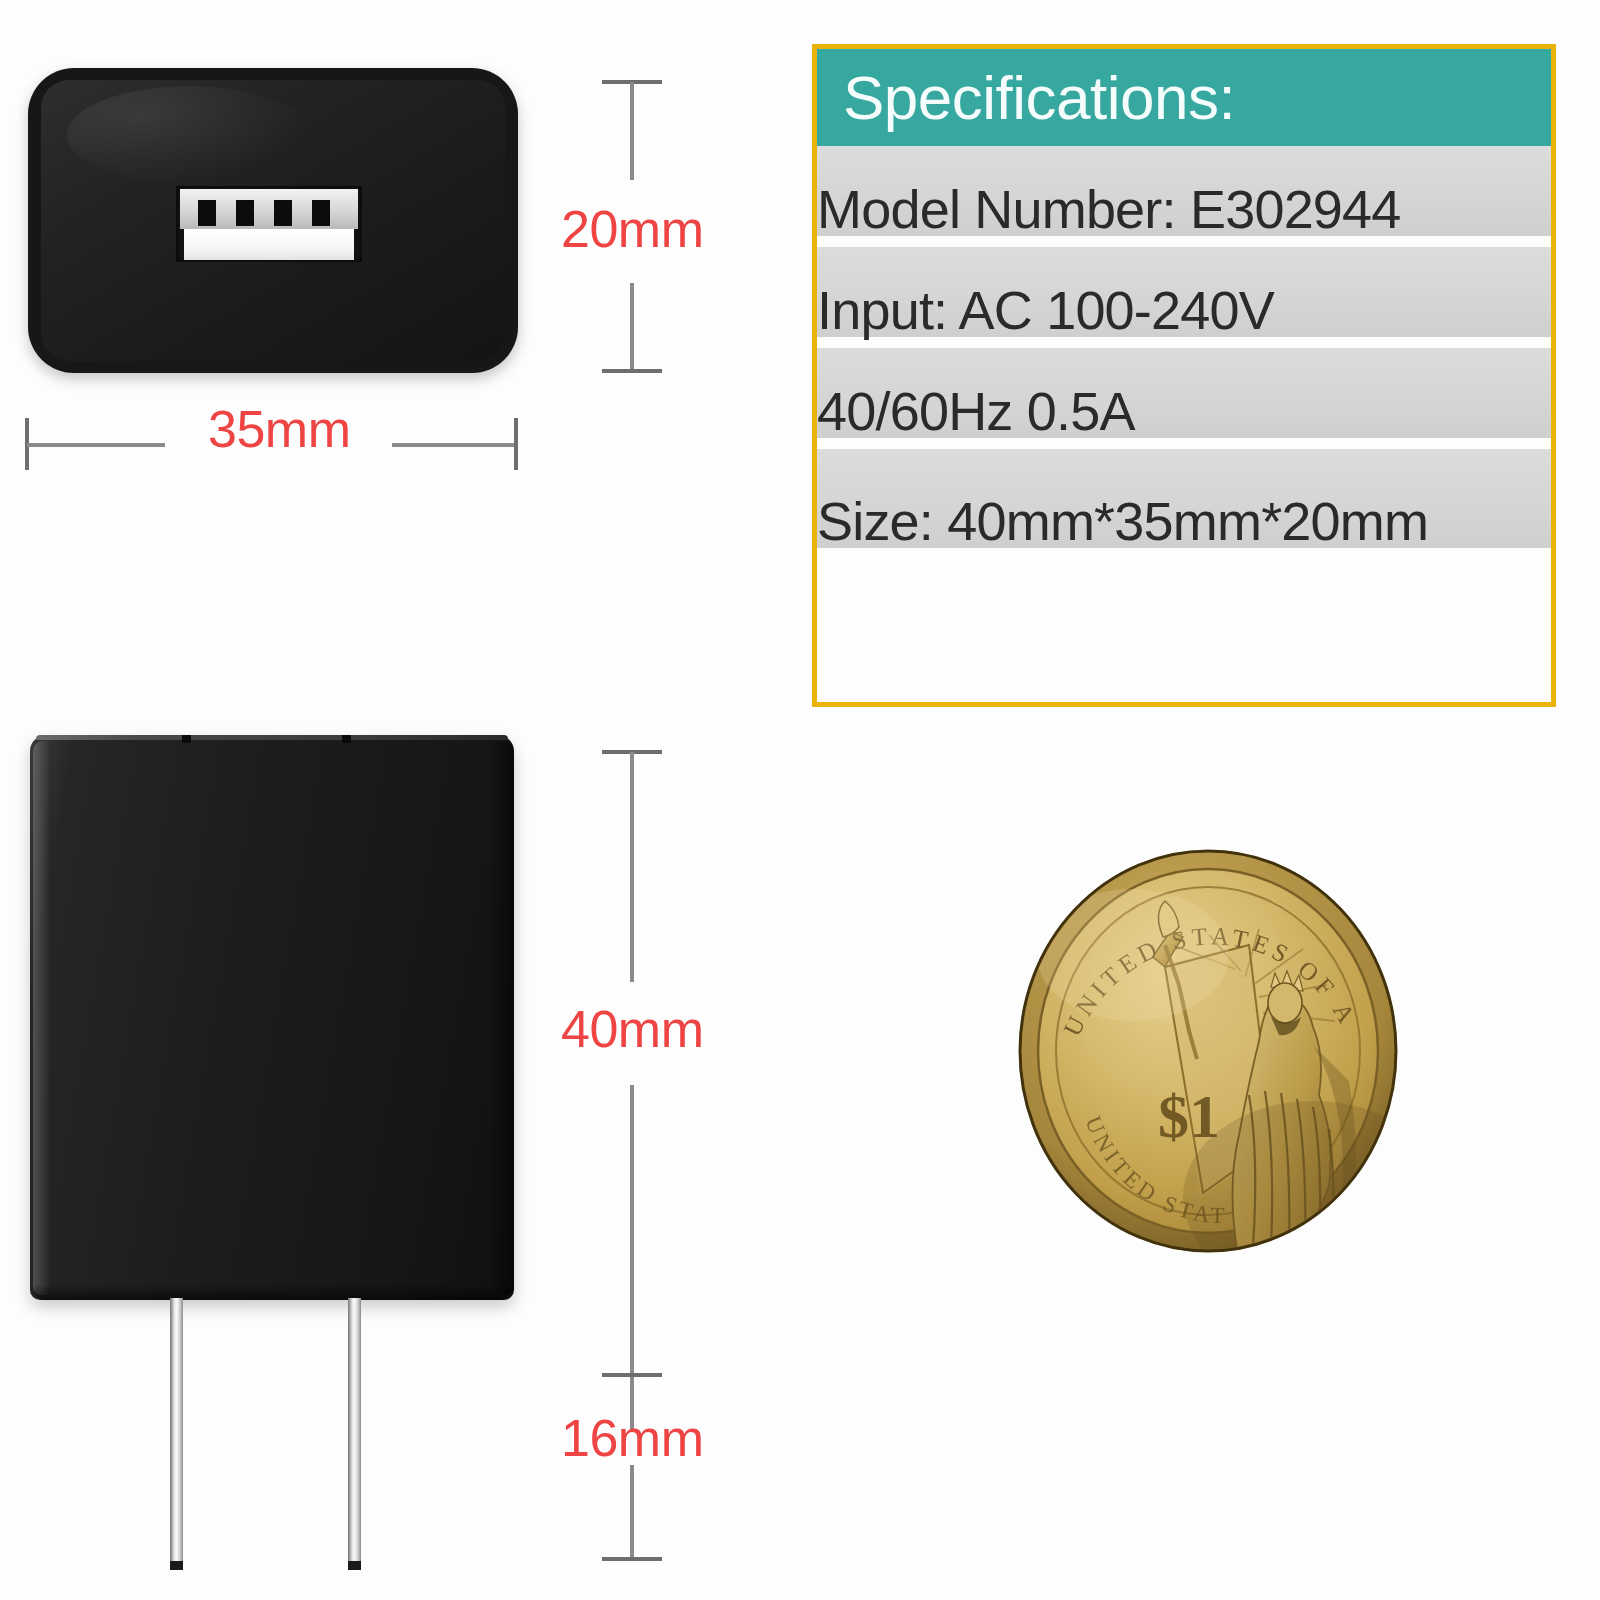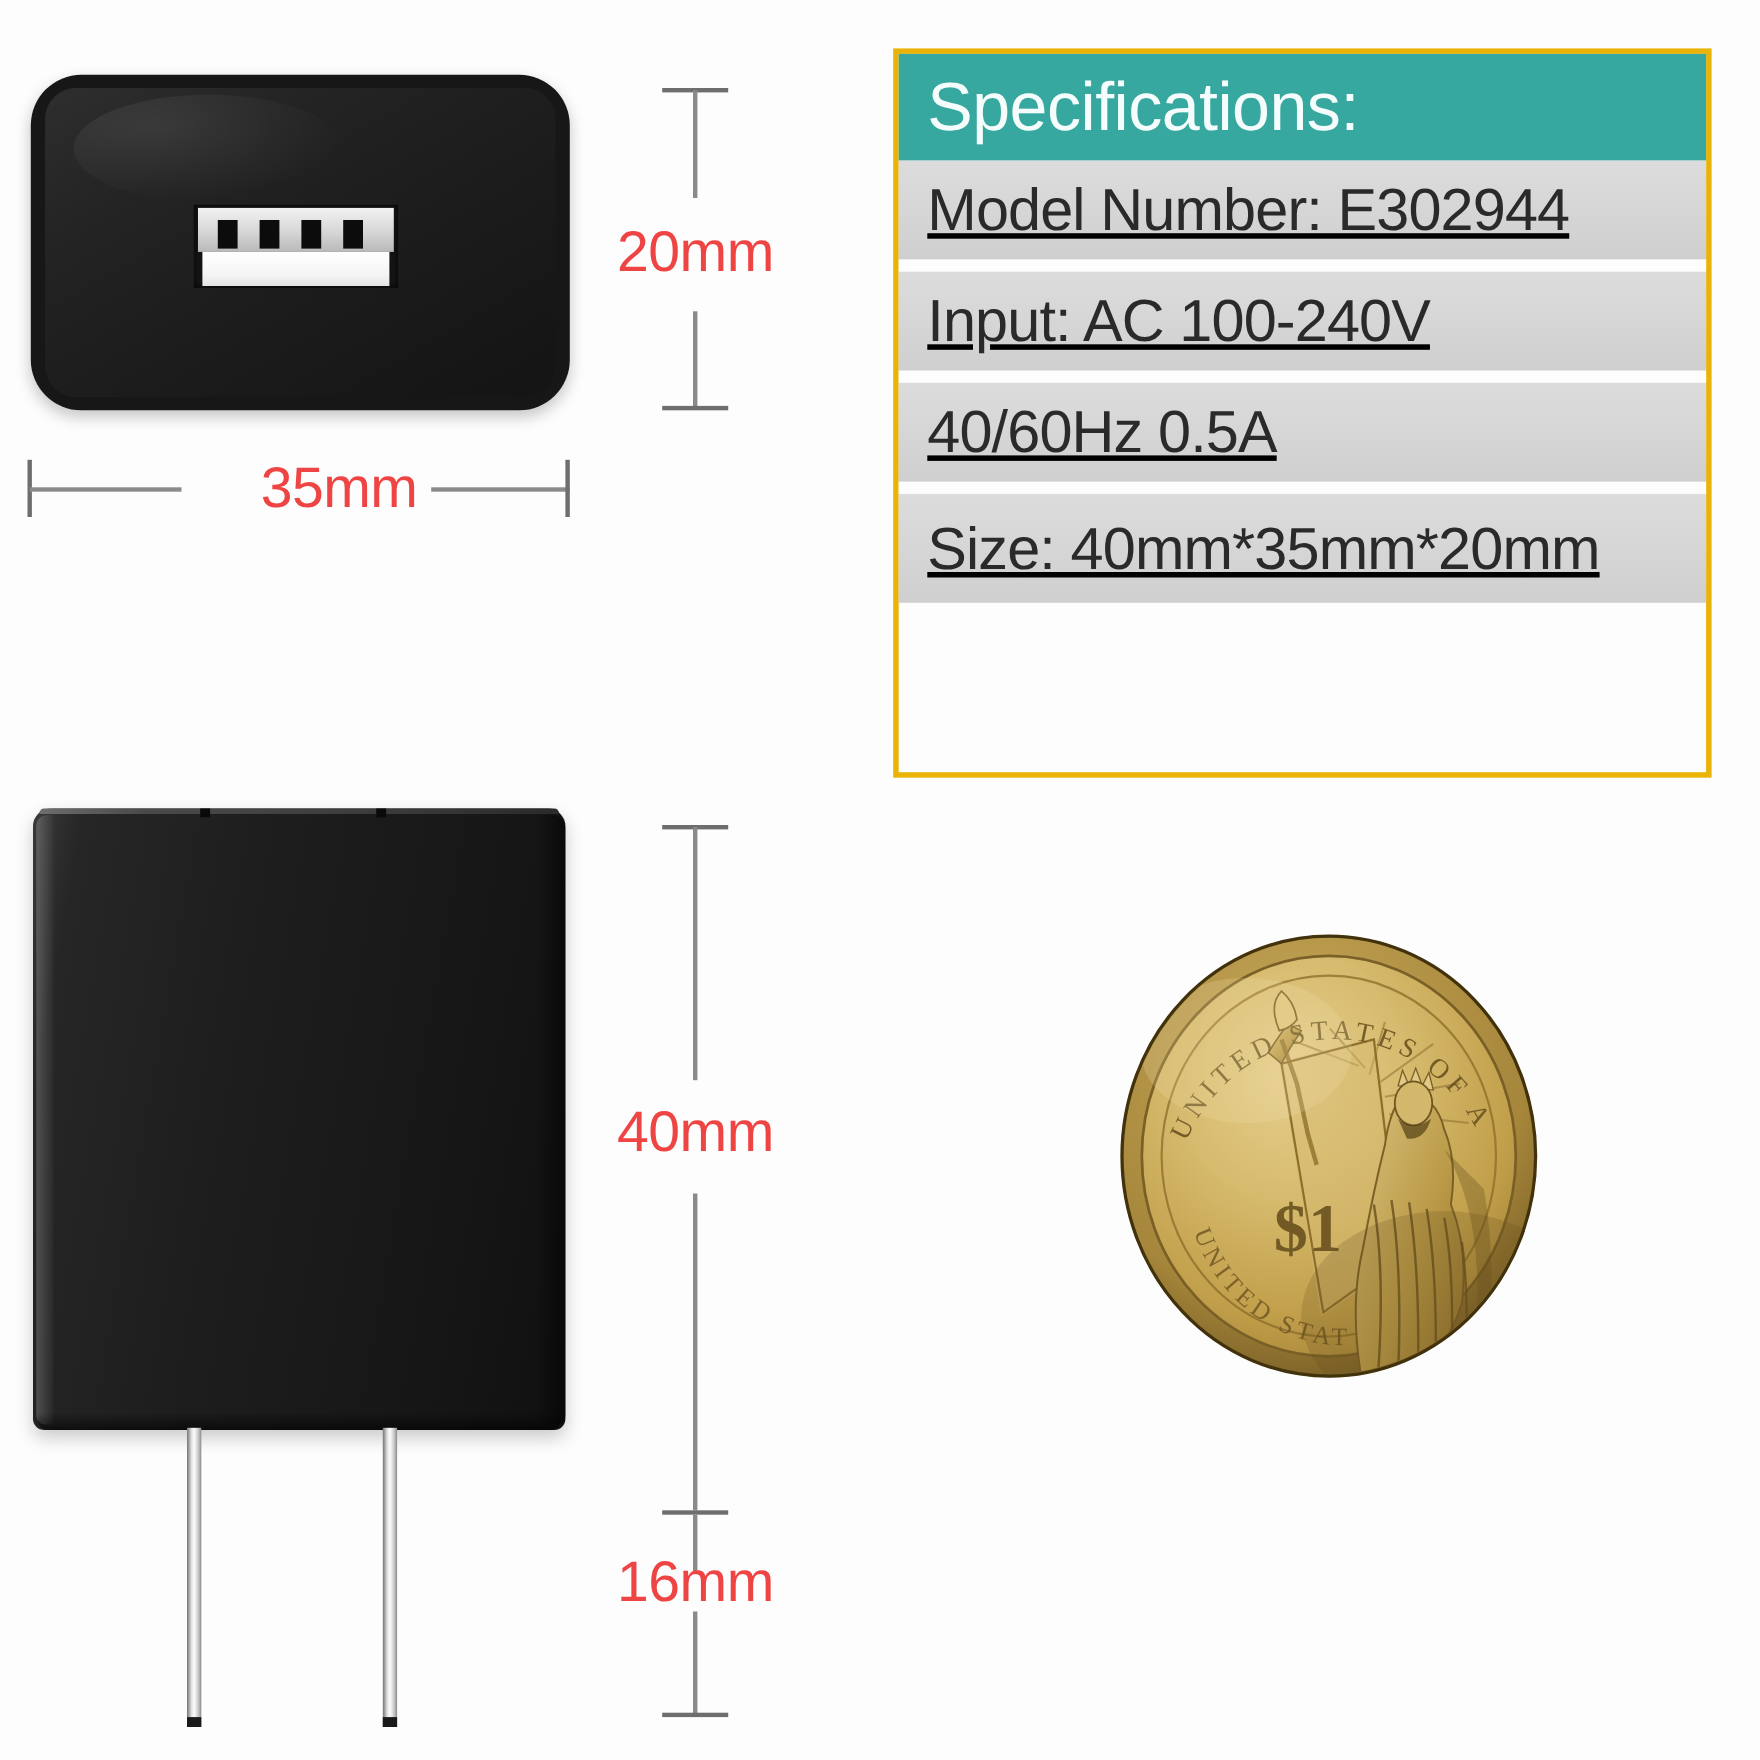--- a/index.html
+++ b/index.html
@@ -198,25 +198,23 @@
     letter-spacing: -0.5px;
   }
   .spec-rows {
     display: flex;
     flex-direction: column;
   }
   .spec-row {
     height: 101px;
     background: linear-gradient(180deg,#dcdcdc 0%,#d6d6d6 50%,#cfcfcf 100%);
     display: flex;
-    align-items: center;
-    padding-left: 26px;
+    align-items: flex-end;
     box-sizing: border-box;
     border-bottom: 11px solid #fdfdfd;
-    text-decoration: underline;
   }
   .spec-row:last-child {
     border-bottom: none;
     height: 99px;
   }
   .spec-row-text {
     color: #2a2a2a;
     font-size: 54px;
     line-height: 1;
     letter-spacing: -0.8px;
@@ -262,21 +260,21 @@
     <div class="dim-cap-h" style="left:602px; top:80px; width:60px;"></div>
     <div class="dim-v" style="left:630px; top:82px; height:98px;"></div>
     <div class="dim-label" style="left:561px; top:203px;">20mm</div>
     <div class="dim-v" style="left:630px; top:283px; height:88px;"></div>
     <div class="dim-cap-h" style="left:602px; top:369px; width:60px;"></div>
   </div>
 
   <div>
     <div class="dim-cap-v" style="left:25px; top:418px; height:52px;"></div>
     <div class="dim-h" style="left:27px; top:443px; width:138px;"></div>
-    <div class="dim-label" style="left:208px; top:418px;margin-left:29px;">35mm</div>
+    <div class="dim-label" style="left:208px; top:403px;">35mm</div>
     <div class="dim-h" style="left:392px; top:443px; width:126px;"></div>
     <div class="dim-cap-v" style="left:514px; top:418px; height:52px;"></div>
   </div>
 
   <div class="charger-side">
     <div class="top-edge"></div>
     <div class="notch" style="left:152px;"></div>
     <div class="notch" style="left:312px;"></div>
     <div class="left-high"></div>
     <div class="right-shade"></div>

